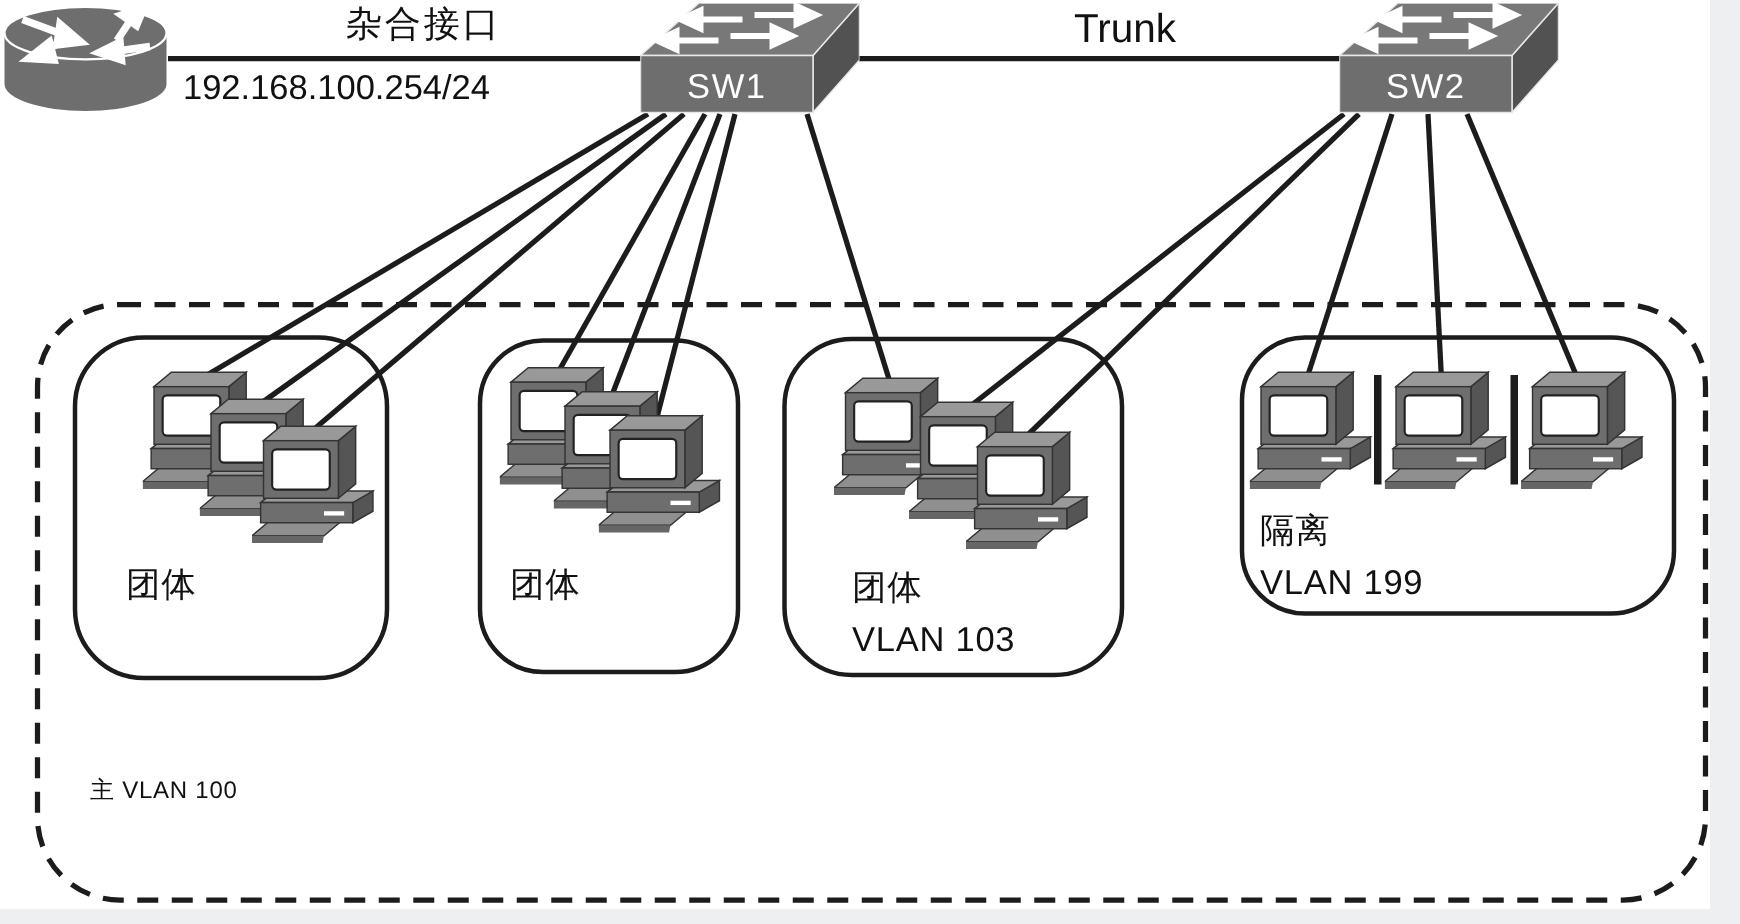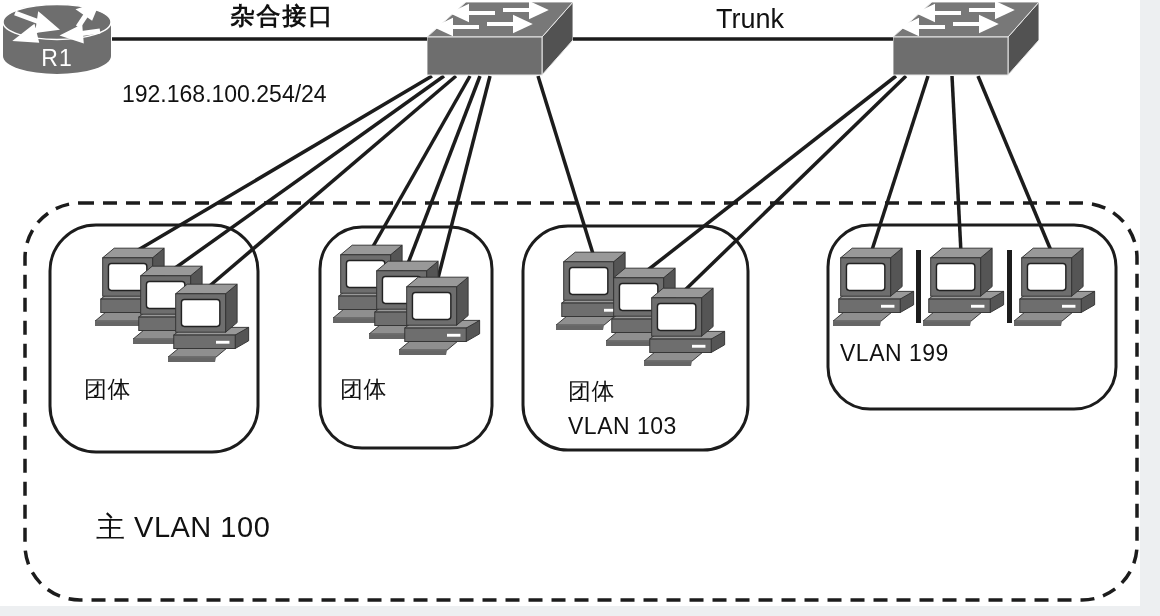--- a/index.html
+++ b/index.html
@@ -3,29 +3,29 @@
 <meta charset="utf-8">
 <style>
   html,body{margin:0;padding:0;background:#ffffff;}
   .canvas{
     position:relative;width:1160px;height:616px;overflow:hidden;
     background:#ffffff;font-family:"Liberation Sans",sans-serif;color:#111;
   }
   .layer{position:absolute;left:0;top:0;}
   .abs{position:absolute;}
   .lbl{position:absolute;white-space:pre;color:#111;}
-  .lbl-cjk-top{font-size:24px;letter-spacing:2px;font-weight:bold;}
-  .lbl-ip{font-size:23px;margin-top:36px;}
+  .lbl-cjk-top{font-size:24px;letter-spacing:2px;}
+  .lbl-ip{font-size:23px;}
   .lbl-trunk{font-size:27px;}
   .dev-label{
     position:absolute;display:flex;align-items:center;justify-content:center;
     color:#ffffff;font-size:23px;letter-spacing:1px;
   }
   .glabel{position:absolute;font-size:23px;line-height:35px;letter-spacing:0.5px;}
-  .plabel{position:absolute;font-size:29px;line-height:33px;letter-spacing:0.5px;margin-left:36px;}
+  .plabel{position:absolute;font-size:16px;line-height:33px;letter-spacing:0.5px;}
   .pc{position:absolute;width:96px;height:85px;}
   .sep{position:absolute;width:5px;height:73px;background:#1c1c1c;}
   .strip{position:absolute;background:#edeff1;}
 </style>
 </head>
 <body>
 
 <div class="canvas">
 
   <svg width="0" height="0" style="position:absolute" aria-hidden="true">
@@ -104,29 +104,30 @@
 
       <line x1="928" y1="76" x2="871" y2="253"></line>
       <line x1="952" y1="76" x2="961" y2="253"></line>
       <line x1="978" y1="76" x2="1052" y2="253"></line>
     </g>
   </svg>
 
   <svg class="abs" style="left:2px;top:4px" width="110" height="72">
       <use href="#sym-router"></use>
     </svg>
-  <div class="dev-label" style="left:2px;top:44px;width:110px;height:28px">R1</div>
 
   <svg class="abs" style="left:427px;top:2px" width="146" height="74">
       <use href="#sym-switch"></use>
     </svg>
+  <div class="dev-label" style="left:427px;top:42px;width:115px;height:30px">SW1</div>
 
   <svg class="abs" style="left:893px;top:2px" width="146" height="74">
       <use href="#sym-switch"></use>
     </svg>
+  <div class="dev-label" style="left:893px;top:42px;width:115px;height:30px">SW2</div>
 
   <div class="lbl lbl-cjk-top" style="left:200px;top:0px;width:165px;text-align:center">杂合接口</div>
   <div class="lbl lbl-ip" style="left:122px;top:45px">192.168.100.254/24</div>
   <div class="lbl lbl-trunk" style="left:716px;top:4px">Trunk</div>
 
   <svg class="pc" style="left:95px;top:246px">
       <use href="#sym-pc"></use>
     </svg>
   <svg class="pc" style="left:133px;top:264px">
       <use href="#sym-pc"></use>
@@ -171,20 +172,21 @@
     <div>团体</div>
   </div>
   <div class="glabel" style="left:340px;top:372px">
     <div>团体</div>
   </div>
   <div class="glabel" style="left:568px;top:374px">
     <div>团体</div>
     <div>VLAN 103</div>
   </div>
   <div class="glabel" style="left:840px;top:336px">
+    <div>隔离</div>
     <div>VLAN 199</div>
   </div>
 
   <div class="plabel" style="left:60px;top:511px">
     <div>主 VLAN 100</div>
   </div>
 
   <div class="strip" style="left:1140px;top:0;width:20px;height:616px"></div>
   <div class="strip" style="left:0;top:606px;width:1160px;height:10px"></div>
 

